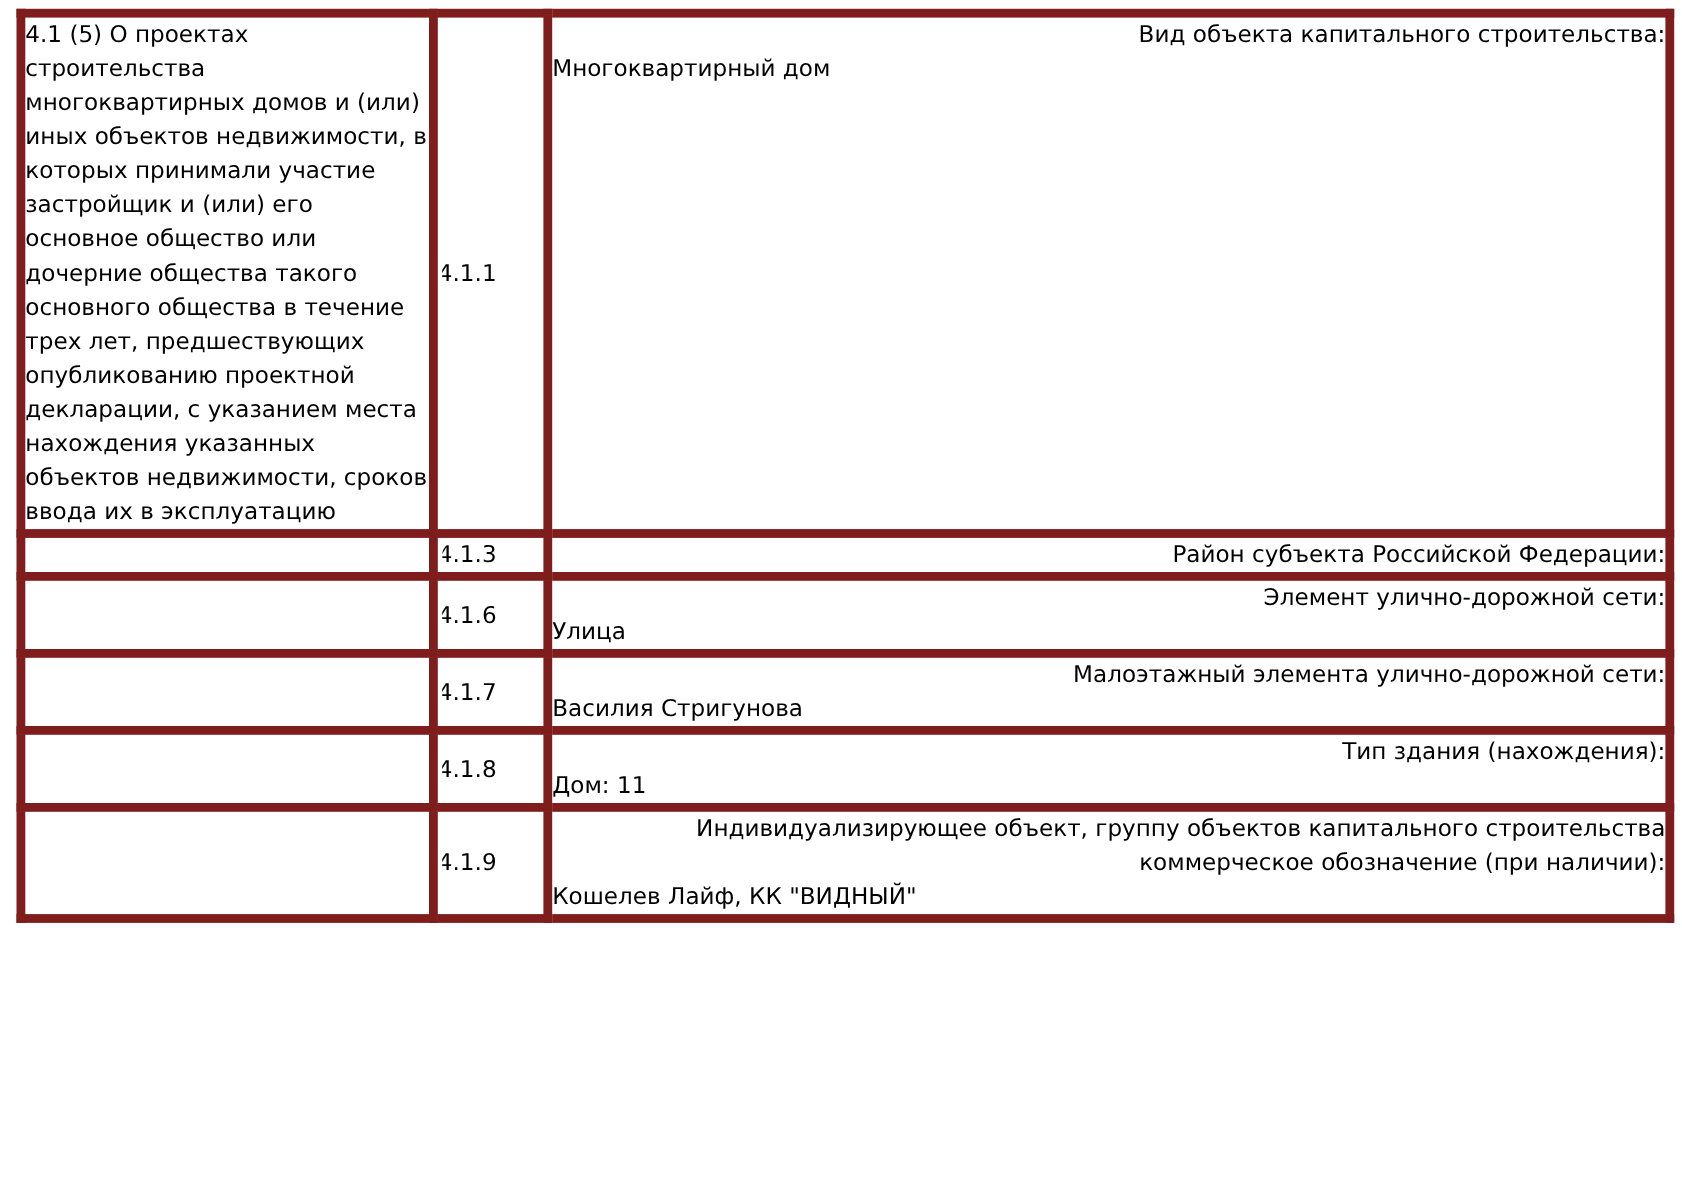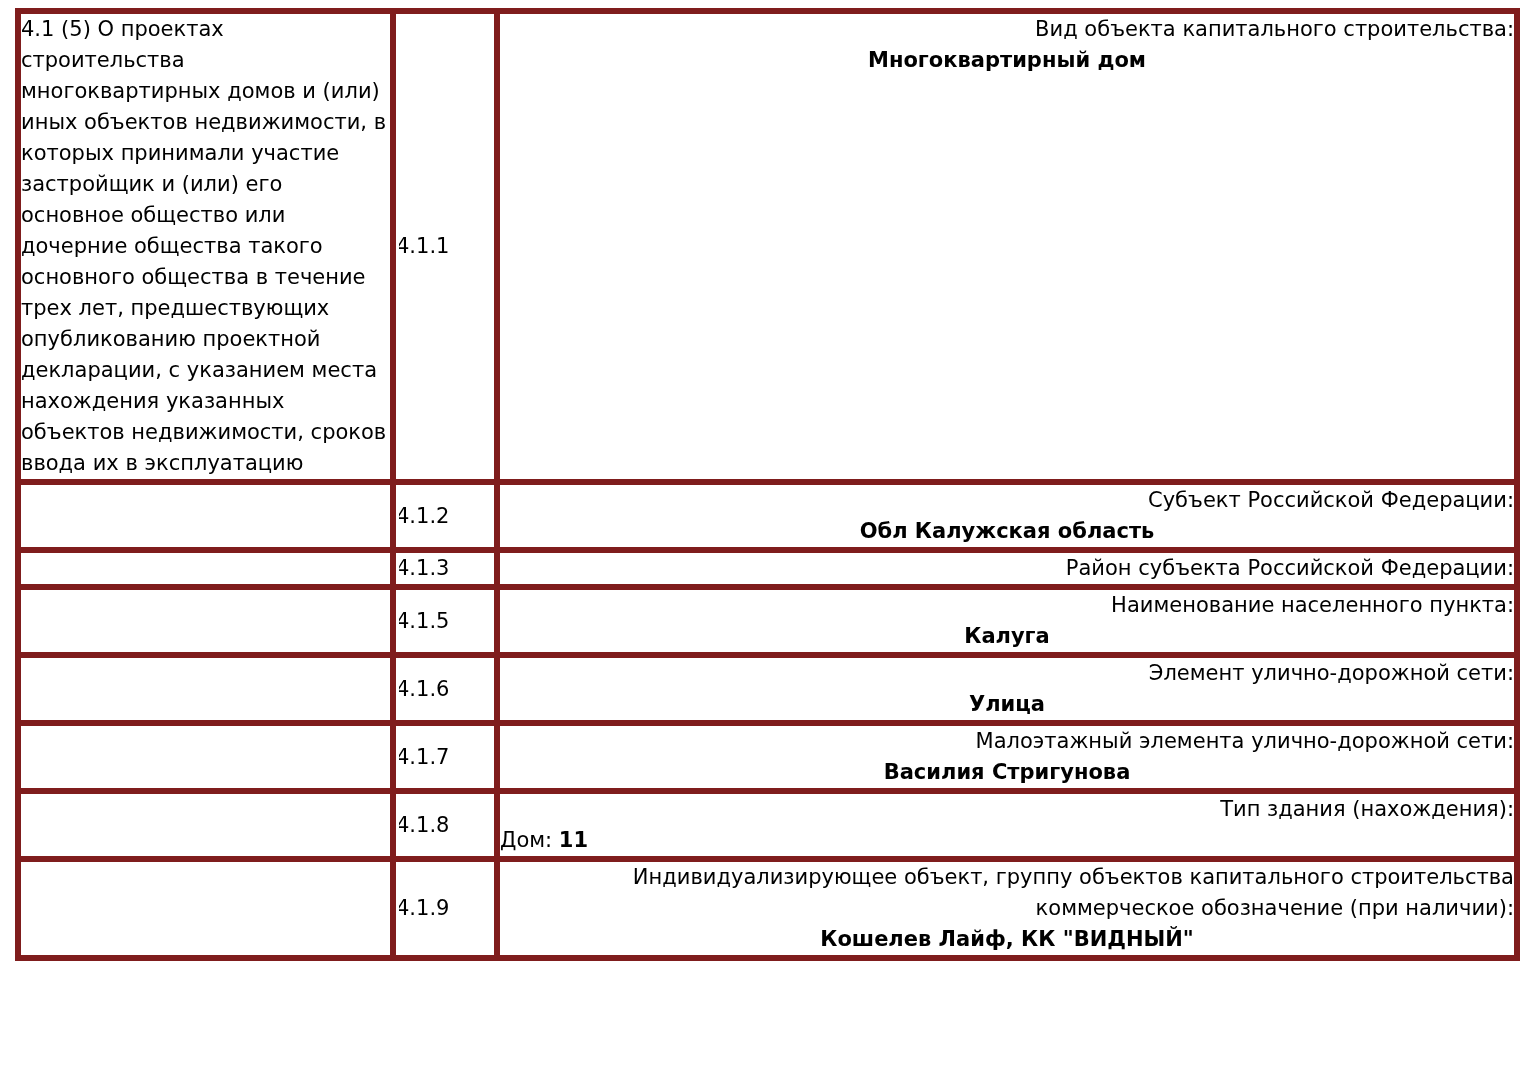--- a/index.html
+++ b/index.html
@@ -12,21 +12,21 @@
     color: #000000;
   }
   table.decl {
     border-collapse: collapse;
     table-layout: fixed;
     width: 1499px;
     margin: 8px 0 0 15px;
     background: #ffffff;
   }
   table.decl td {
-    border: 6px solid #7f1d1d;
+    border: 8px solid #7f1d1d;
     padding: 0;
     overflow: hidden;
     background: #ffffff;
   }
   td.c1 {
     vertical-align: top;
     padding: 1px 5px 1px 3px;
     font-size: 21px;
     line-height: 31px;
   }
@@ -37,21 +37,21 @@
     line-height: 31px;
     border-radius: 28px;
   }
   td.c3 {
     vertical-align: top;
     padding: 1px 6px 1px 4px;
     font-size: 21px;
     line-height: 31px;
   }
   tr.row-section td.c1 { height: 430px; }
-  .value, .value-strong { font-weight: bold; text-align: center; }
+  .value, .value-strong { font-weight: normal; }
   .label, .prefix { font-weight: normal; text-align: right; }
 </style>
 </head>
 <body>
 
 <table class="decl">
   <colgroup>
     <col style="width:375px">
     <col style="width:104px">
     <col style="width:1020px">
@@ -60,40 +60,24 @@
     <tr class="row-section">
       <td class="c1">4.1 (5) О проектах строительства многоквартирных домов и (или) иных объектов недвижимости, в которых принимали участие застройщик и (или) его основное общество или дочерние общества такого основного общества в течение трех лет, предшествующих опубликованию проектной декларации, с указанием места нахождения указанных объектов недвижимости, сроков ввода их в эксплуатацию</td>
       <td class="c2">4.1.1</td>
       <td class="c3">
         <div class="label">Вид объекта капитального строительства:</div>
         <div class="value">Многоквартирный дом</div>
       </td>
     </tr>
     <tr>
       <td class="c1"></td>
-      <td class="c2">4.1.2</td>
-      <td class="c3">
-        <div class="label">Субъект Российской Федерации:</div>
-        <div class="value">Обл Калужская область</div>
-      </td>
-    </tr>
-    <tr>
-      <td class="c1"></td>
       <td class="c2">4.1.3</td>
       <td class="c3">
         <div class="label">Район субъекта Российской Федерации:</div>
         <div class="value"></div>
-      </td>
-    </tr>
-    <tr>
-      <td class="c1"></td>
-      <td class="c2">4.1.5</td>
-      <td class="c3">
-        <div class="label">Наименование населенного пункта:</div>
-        <div class="value">Калуга</div>
       </td>
     </tr>
     <tr>
       <td class="c1"></td>
       <td class="c2">4.1.6</td>
       <td class="c3">
         <div class="label">Элемент улично-дорожной сети:</div>
         <div class="value">Улица</div>
       </td>
     </tr>

